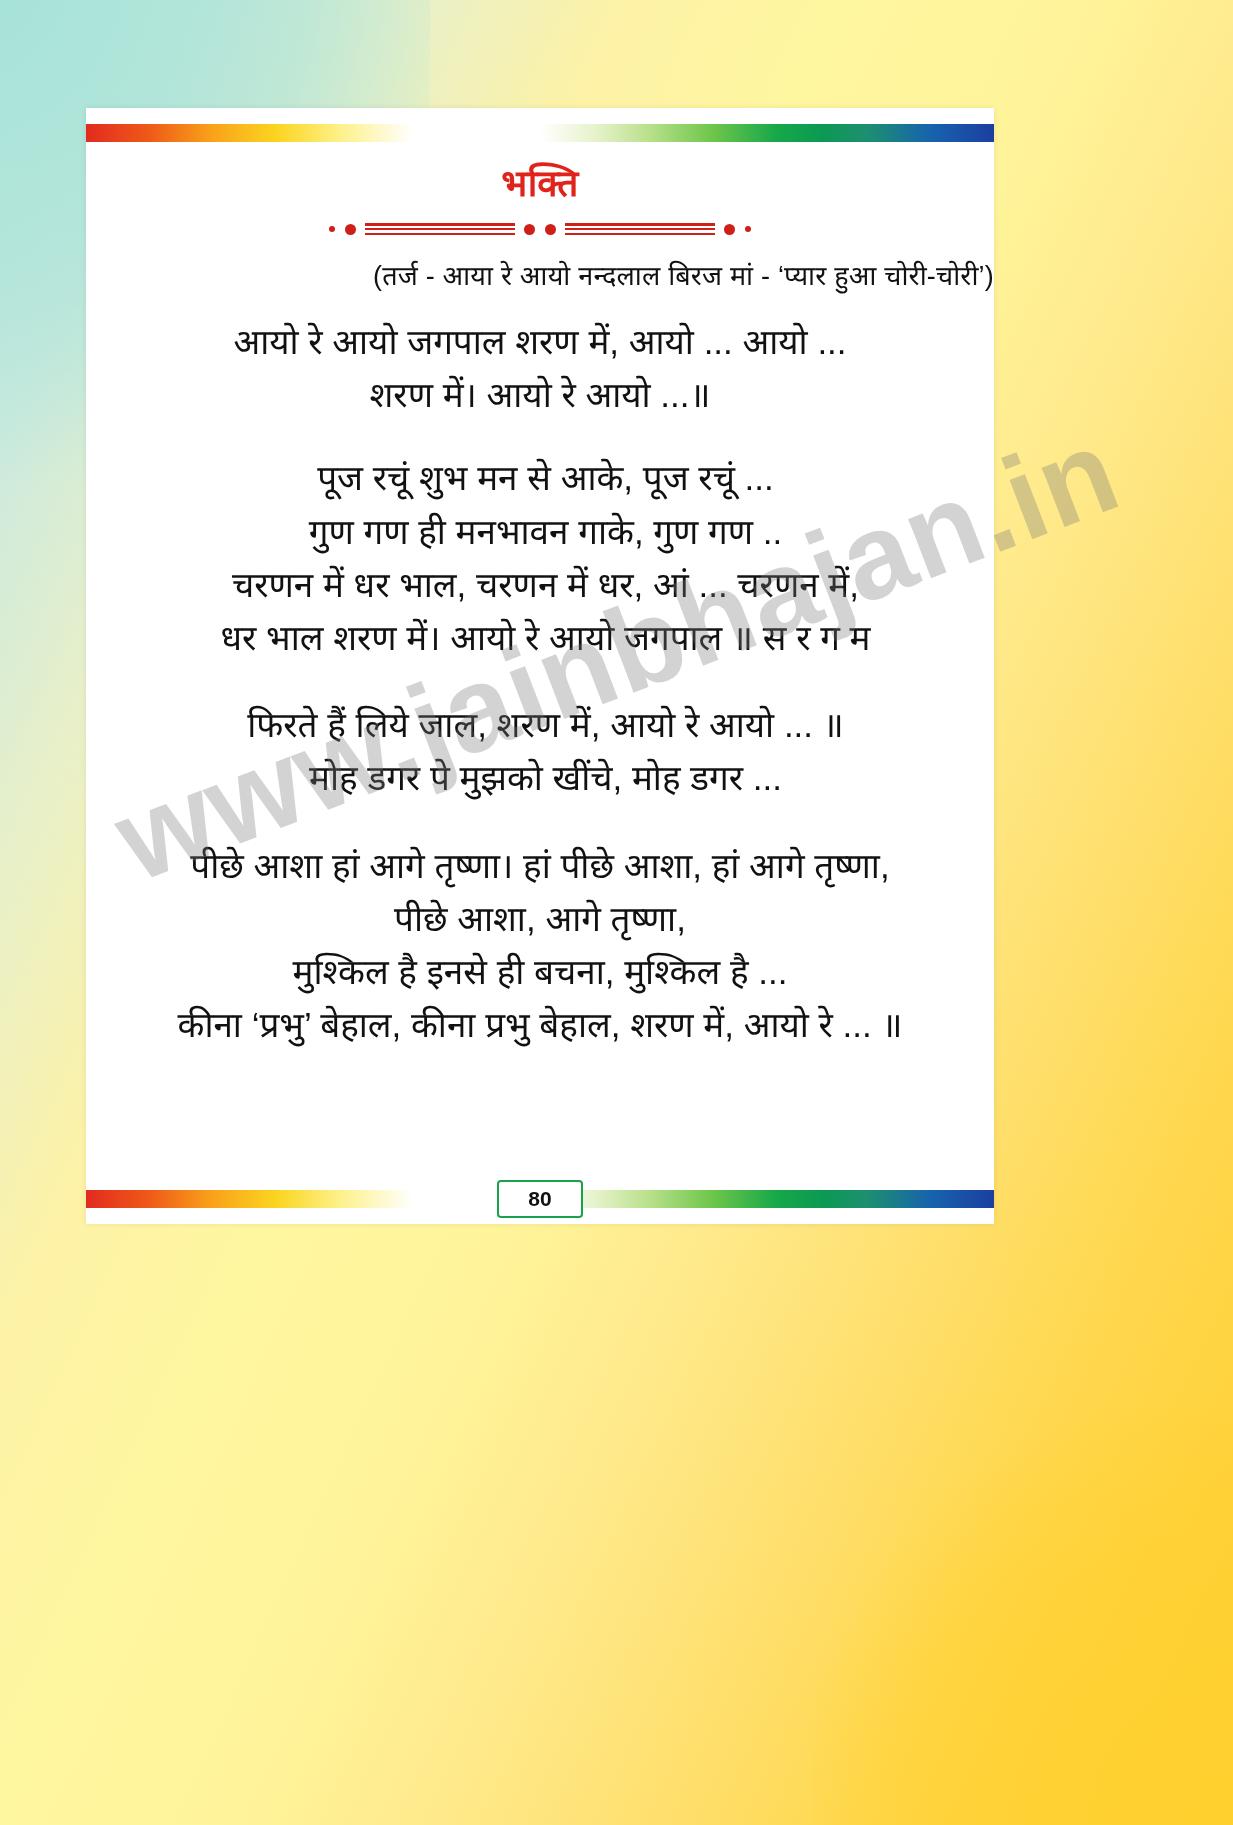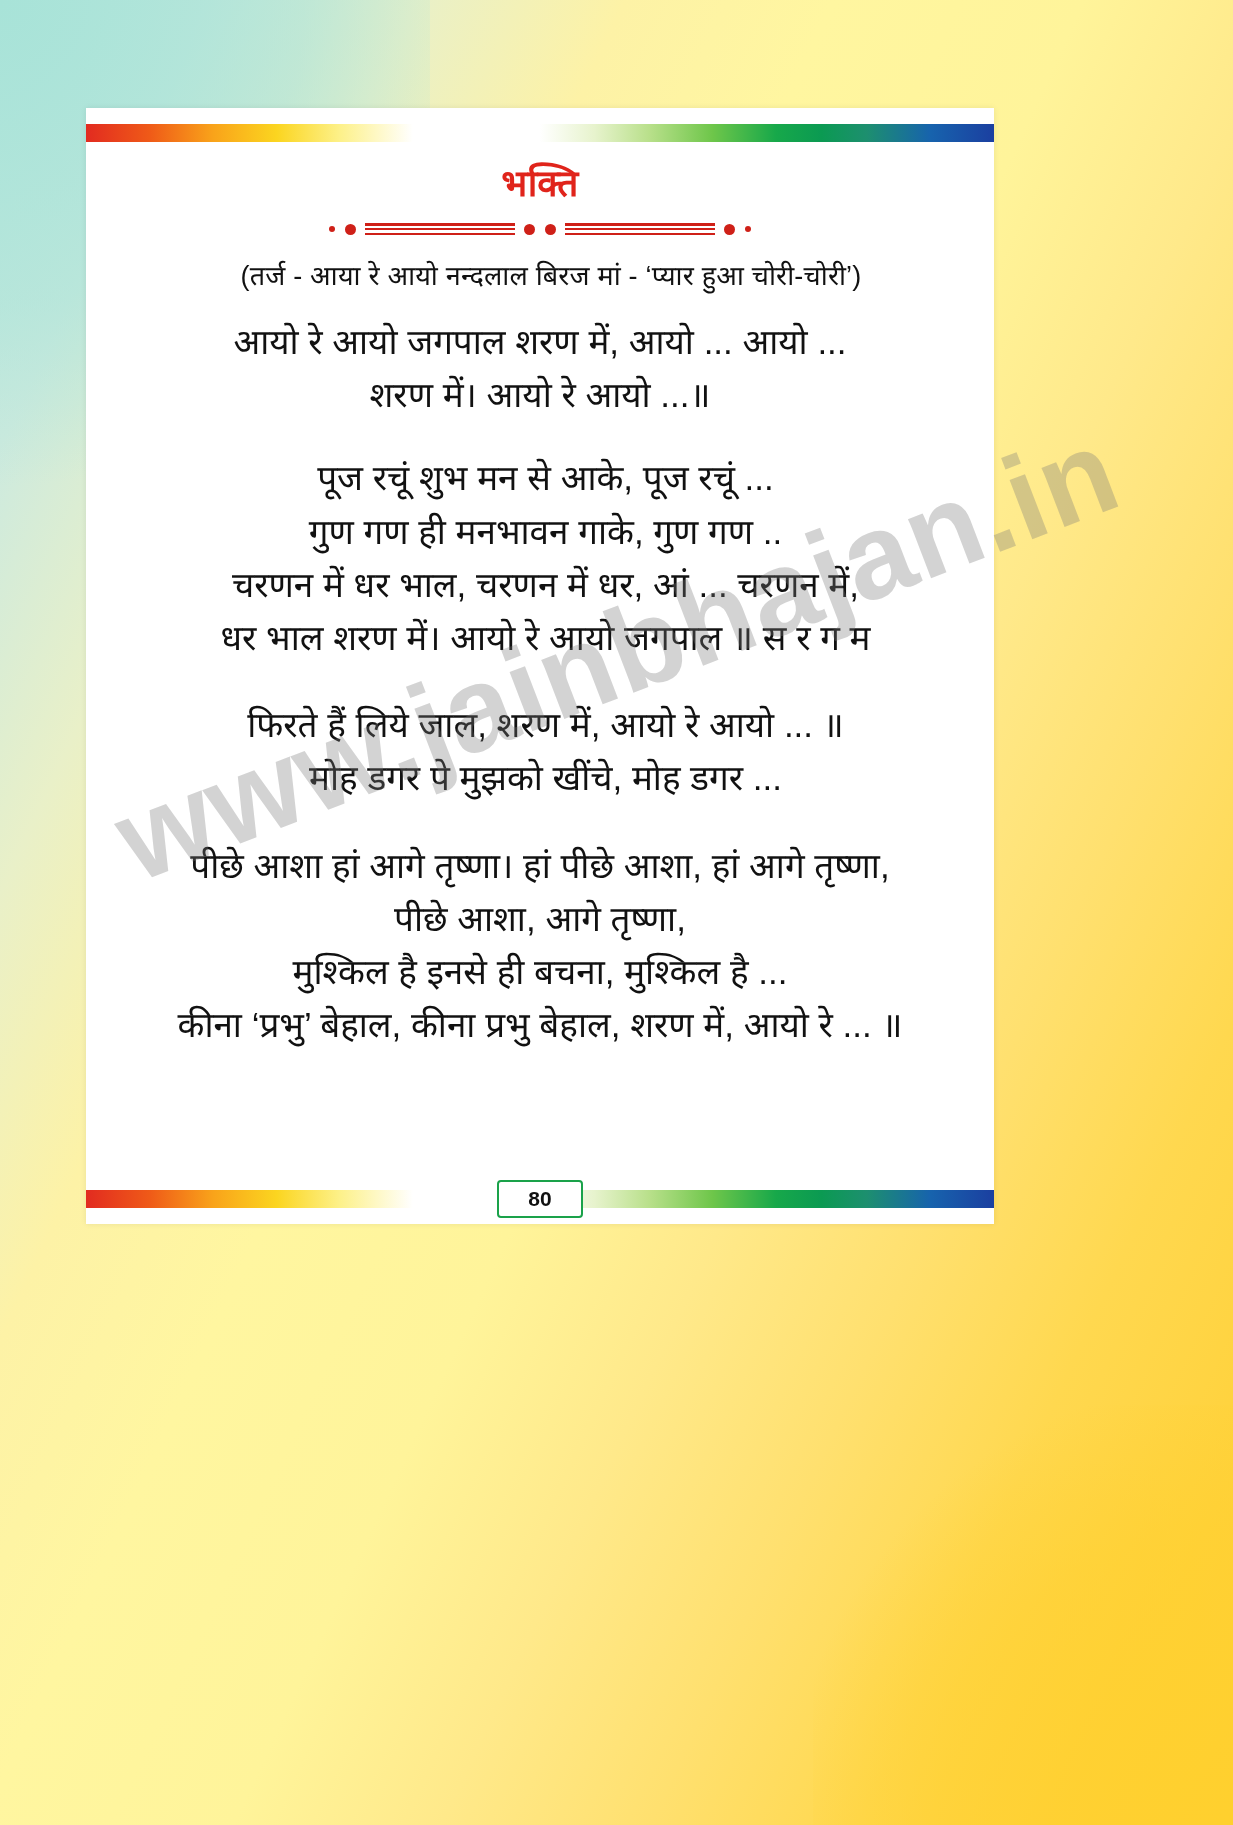--- a/index.html
+++ b/index.html
@@ -143,21 +143,21 @@
   .content {
     position: absolute;
     top: 148px;
     left: 0;
     width: 908px;
     text-align: center;
     color: #111111;
   }
   .tune-line {
     font-size: 27px;
-    text-align: center;
+    text-align: right;
     padding-left: 22px;
     margin-bottom: 22px;
     letter-spacing: 0.2px;
   }
   .stanza {
     margin-bottom: 30px;
   }
   .stanza .line {
     font-size: 35px;
     line-height: 1.52;

